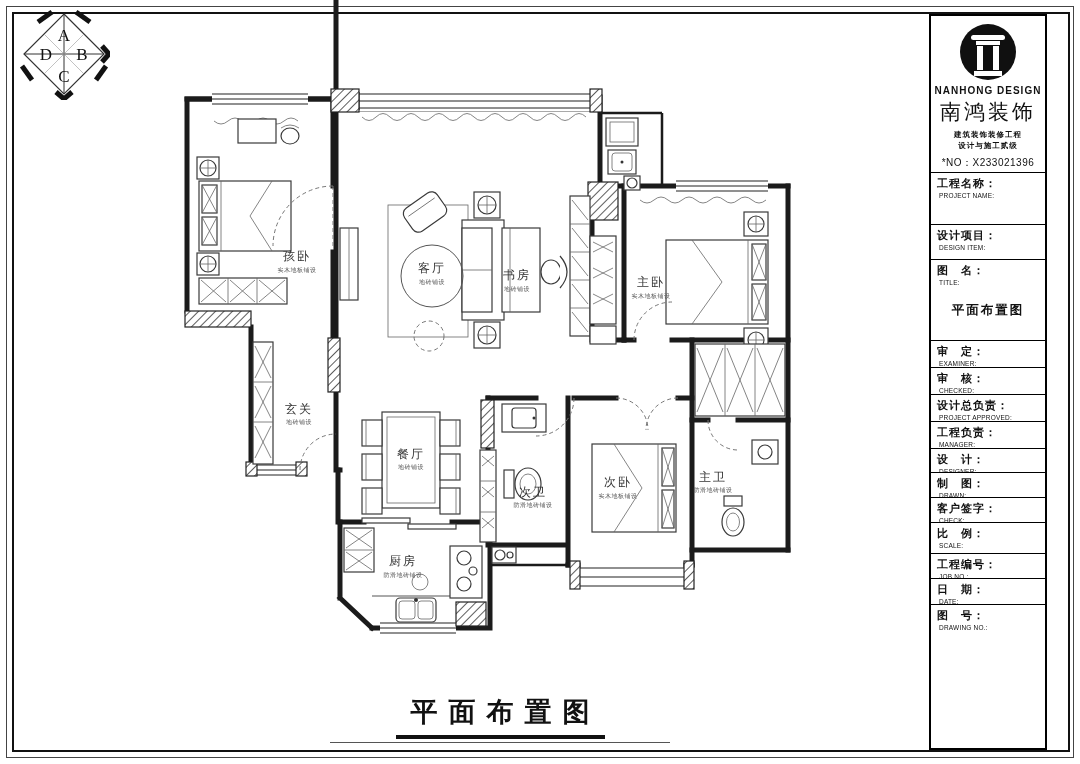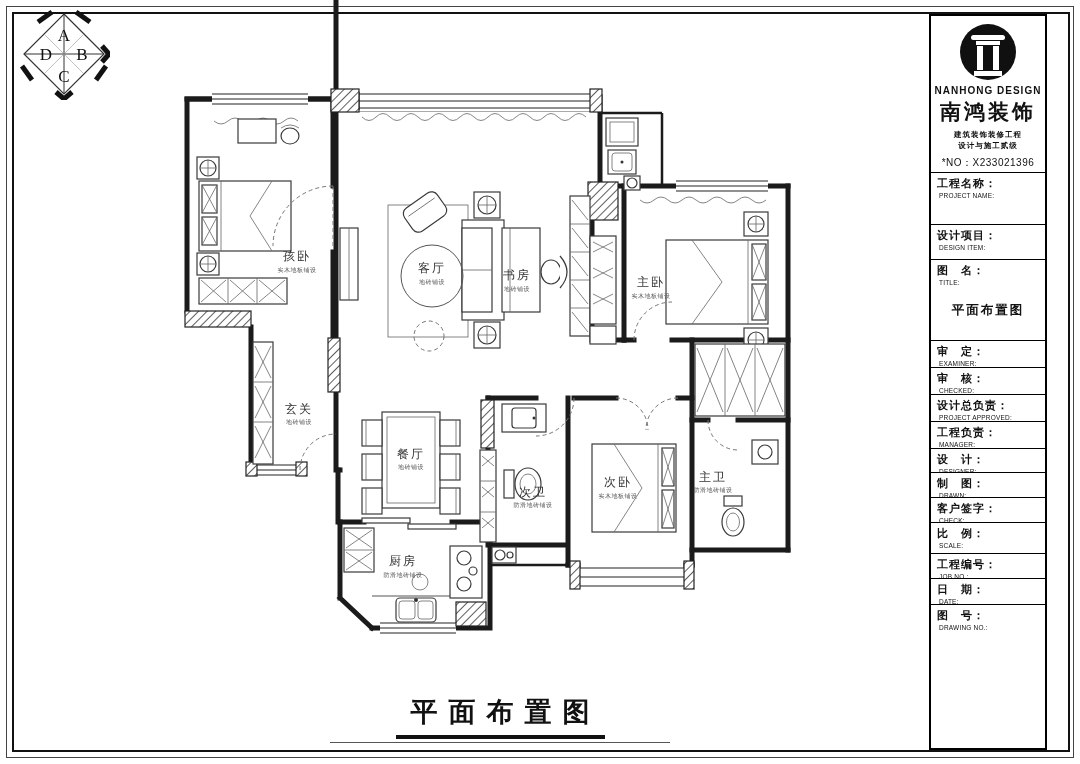--- a/index.html
+++ b/index.html
@@ -23,21 +23,21 @@
   .tb { position:absolute; left:929px; top:14px; width:118px; height:736px; border:2px solid #000; display:flex; flex-direction:column; background:#fff; }
   .tb-logo { height:156px; text-align:center; padding-top:8px; }
   .logo-circle { position:relative; width:56px; height:56px; margin:0 auto; background:#101010; border-radius:50%; }
   .logo-circle div { position:absolute; background:#fff; left:50%; transform:translateX(-50%); }
   .lc-cap1 { width:34px; height:5px; top:11px; border-radius:3px; }
   .lc-cap2 { width:24px; height:4px; top:17px; }
   .lc-shaft1 { width:6px; height:24px; top:22px; margin-left:-8px; }
   .lc-shaft2 { width:6px; height:24px; top:22px; margin-left:8px; }
   .lc-base { width:28px; height:5px; top:47px; }
   .brand-en { font-size:10px; font-weight:bold; letter-spacing:1px; margin-top:5px; }
-  .brand-cn { font-size:21px; font-weight:bold; letter-spacing:3px; margin-top:2px; }
+  .brand-cn { font-size:21px; font-weight:normal; letter-spacing:3px; margin-top:2px; }
   .brand-sub { font-size:7.5px; font-weight:bold; letter-spacing:1px; margin-top:4px; }
   .brand-no { font-size:10px; margin-top:5px; letter-spacing:0.5px; }
 
   .tb-row { border-top:1px solid #000; padding:3px 6px 0 6px; overflow:hidden; }
   .tb-cn { font-size:11px; font-weight:bold; letter-spacing:1px; white-space:nowrap; }
   .tb-en { font-size:6.5px; margin-top:1px; padding-left:2px; letter-spacing:0.2px; white-space:nowrap; }
   .tb-val { text-align:center; font-size:12.5px; font-weight:bold; letter-spacing:2px; margin-top:16px; }
   .h52{height:52px;} .h35{height:35px;} .h81{height:81px;} .h27{height:27px;}
   .h24{height:24px;} .h25{height:25px;} .h31{height:31px;} .h26{height:26px;}
 

